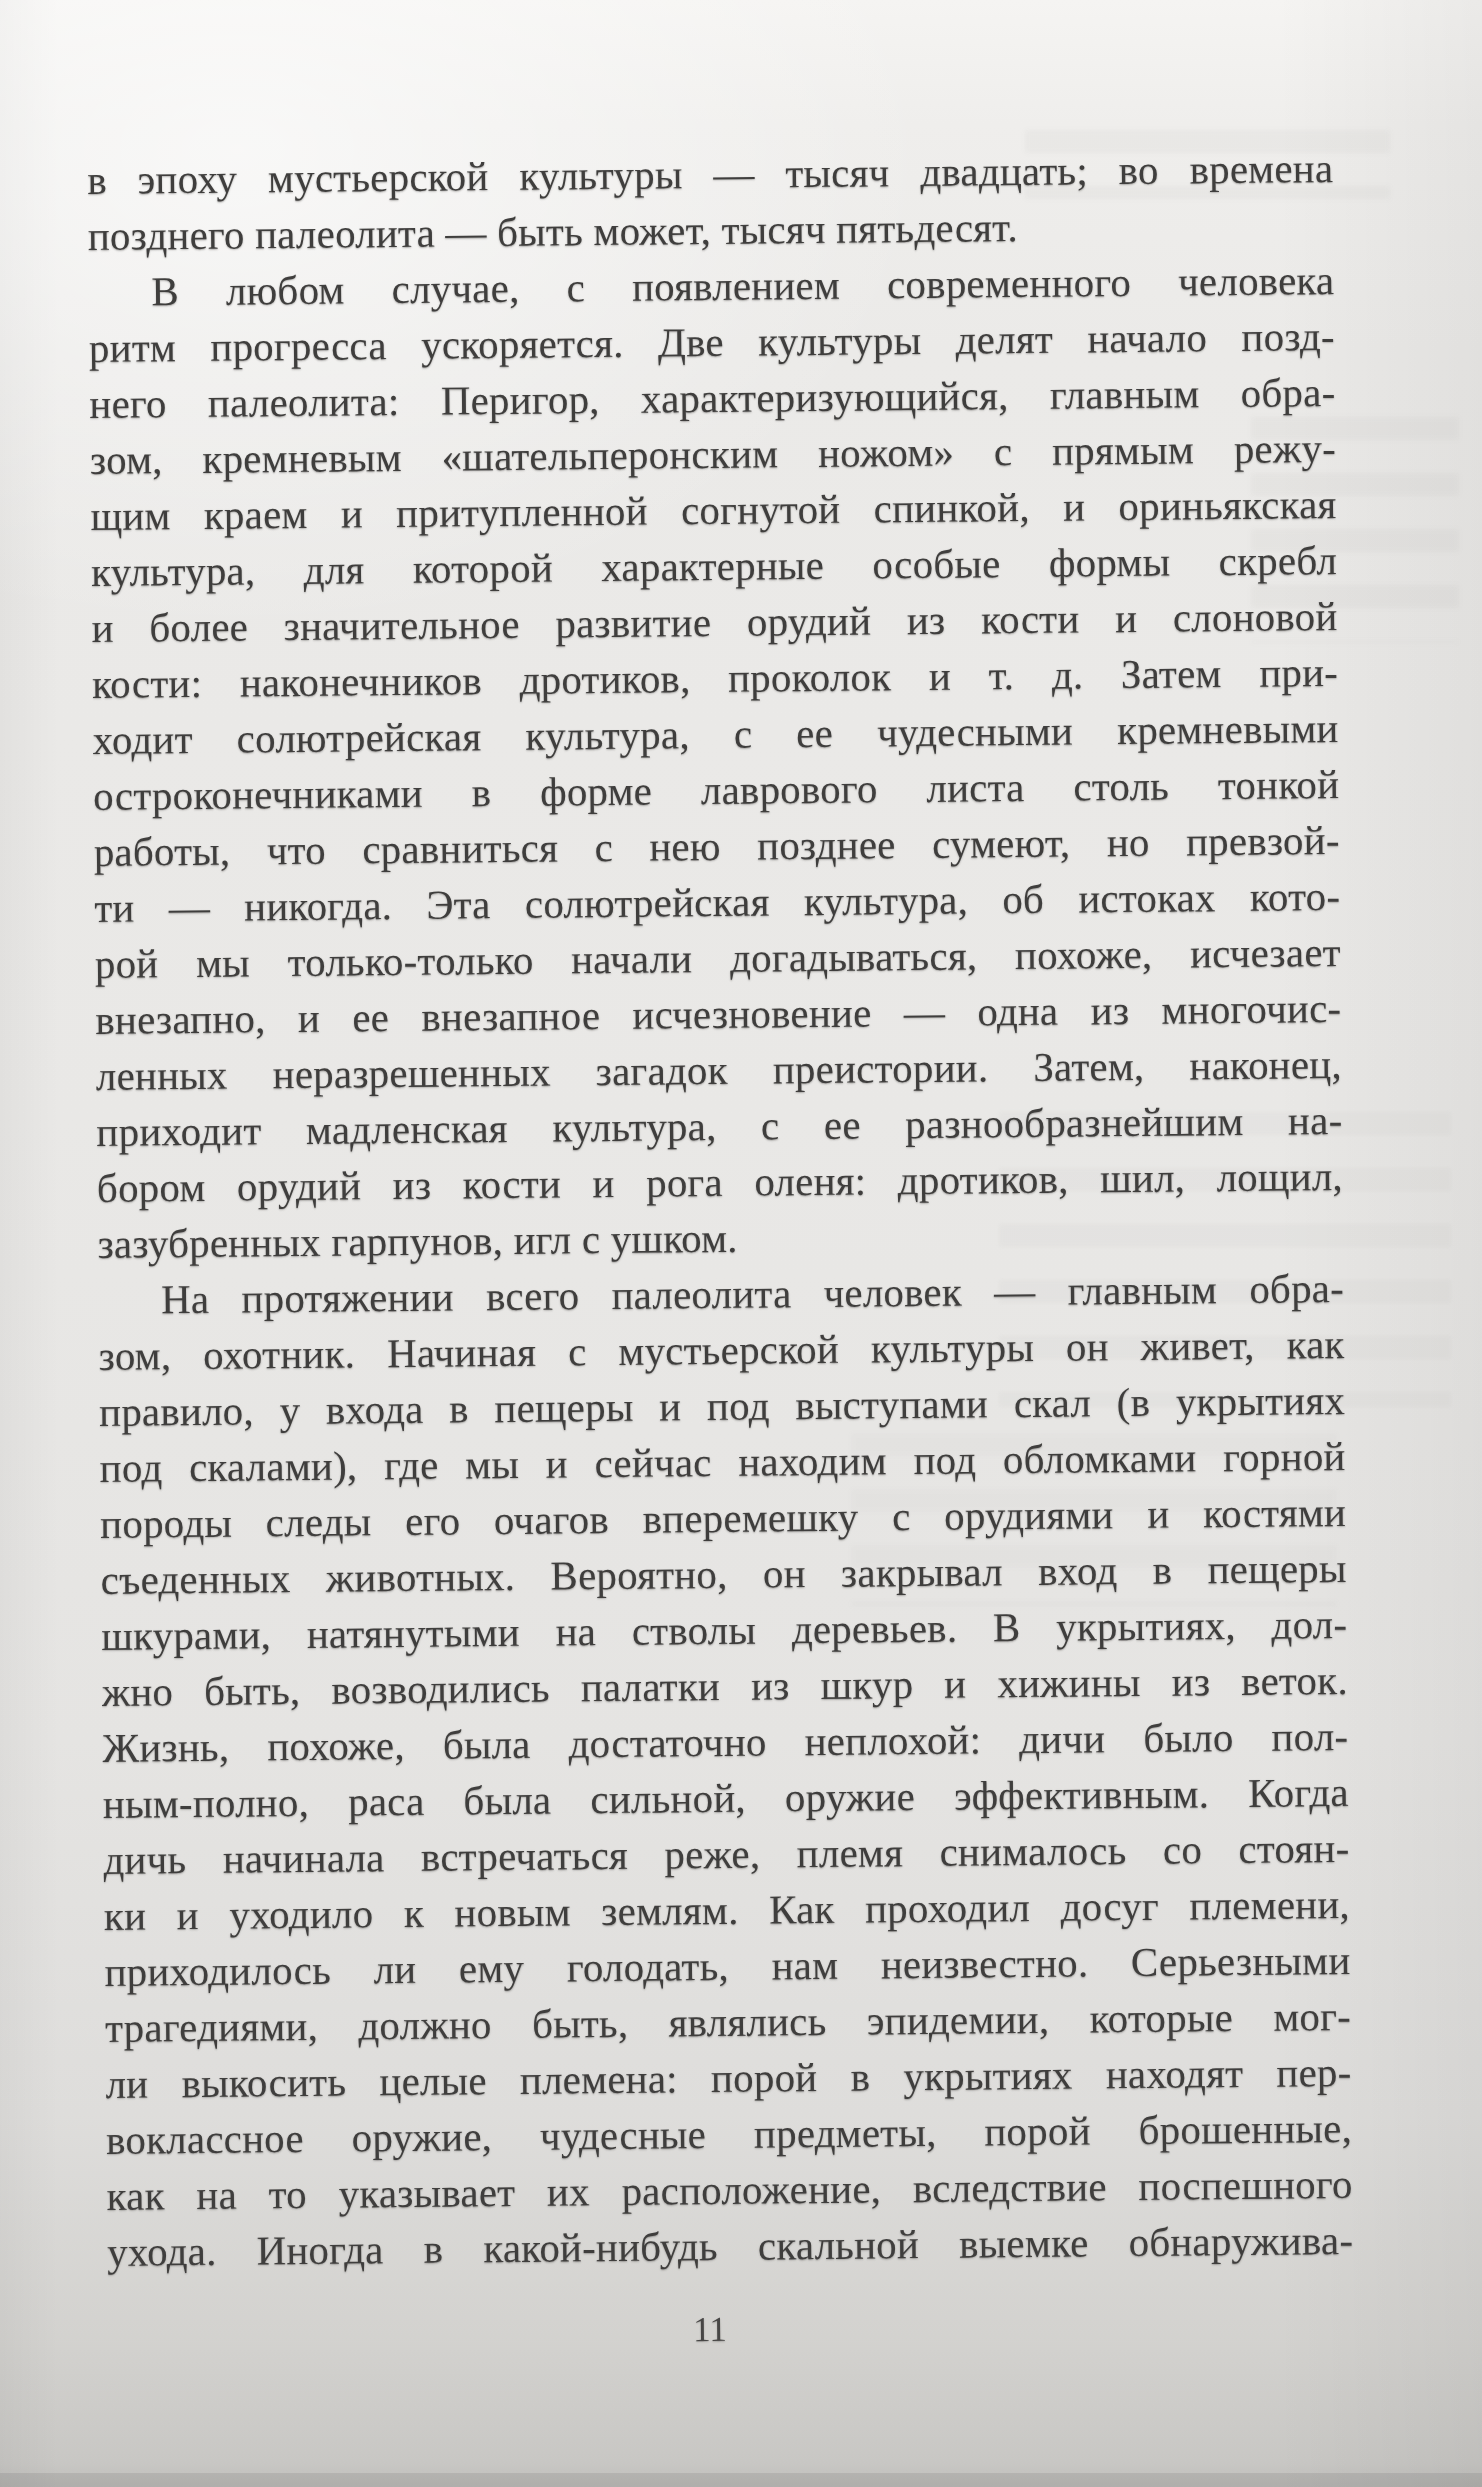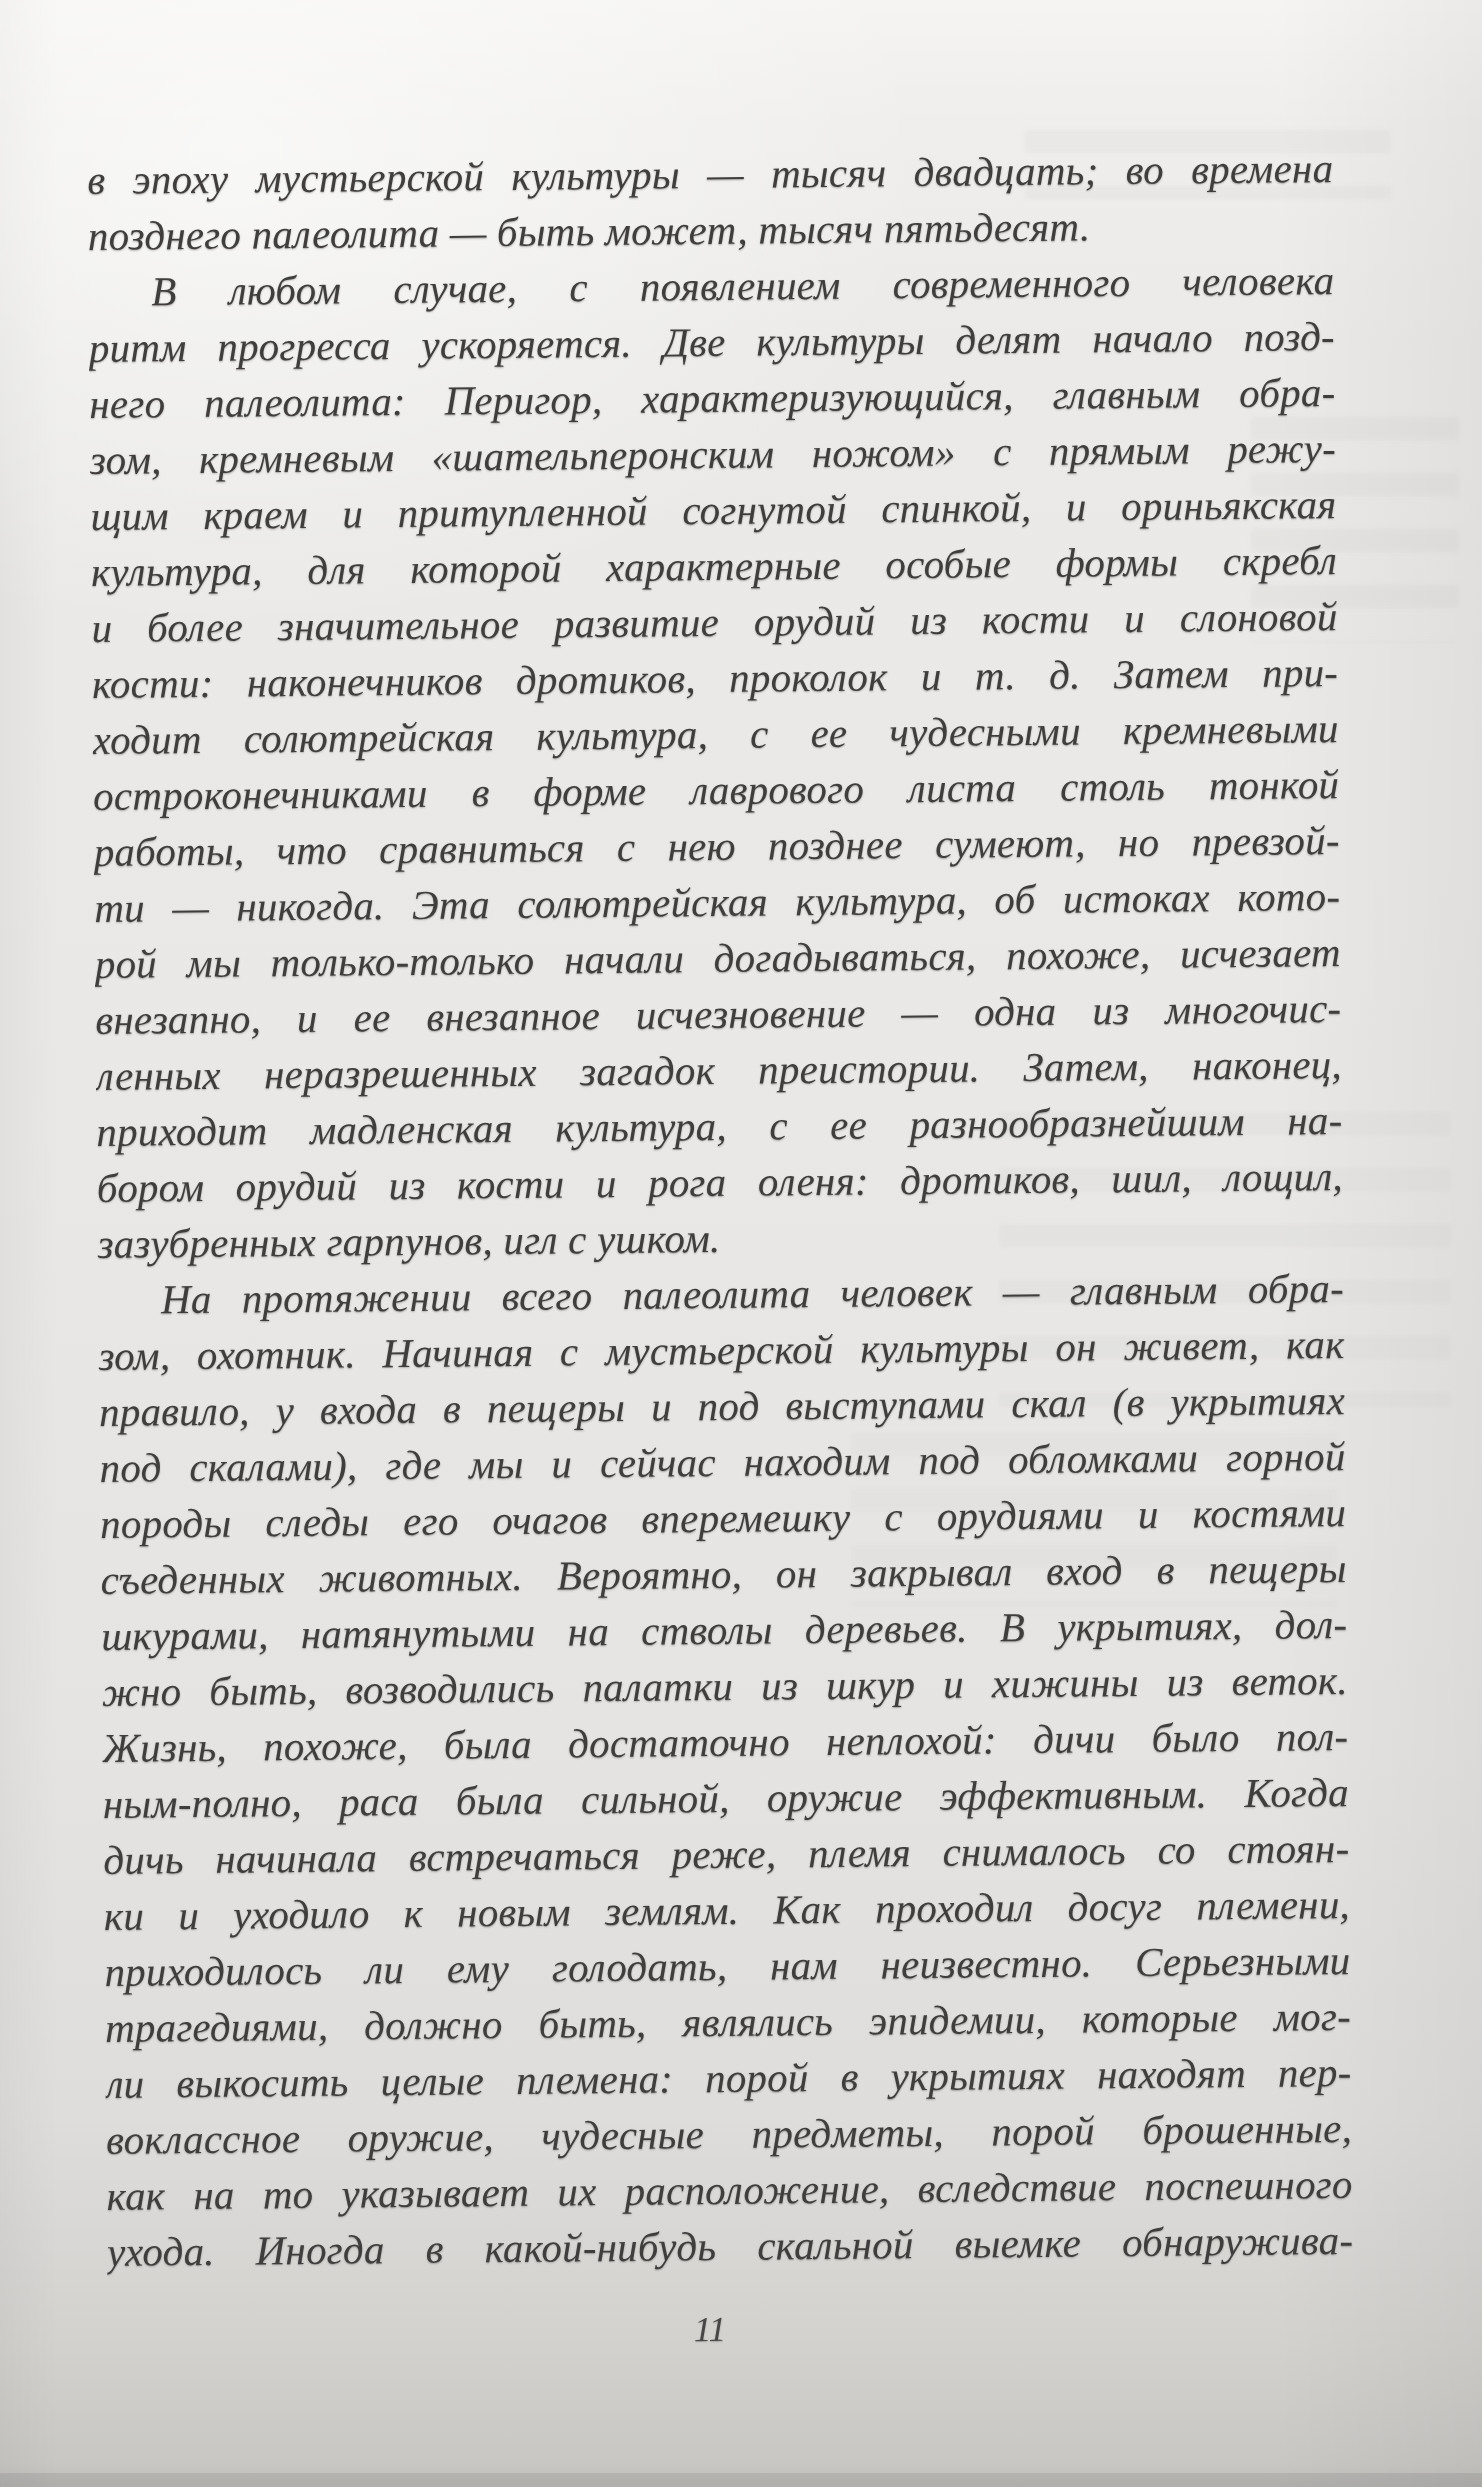--- a/index.html
+++ b/index.html
@@ -15,21 +15,20 @@
     font-family: "Liberation Serif", "DejaVu Serif", serif;
   }
   
   .paper {
     position: absolute;
     inset: 0;
     background-image:
       radial-gradient(ellipse 1129px 782px at 16% 6%, rgba(255,255,255,0.60), rgba(255,255,255,0) 62%),
       linear-gradient(90deg, rgba(0,0,0,0.035) 0%, rgba(0,0,0,0) 4%, rgba(0,0,0,0) 86%, rgba(0,0,0,0.045) 100%),
       linear-gradient(180deg, #f5f4f2 0%, #efeeec 5%, #eBeae8 14%, #e9e8e6 45%, #e5e4e2 70%, #dedddb 85%, #d3d2cf 94%, #c8c7c4 99%, #bfbebb 100%);
-    font-style: italic;
   }
   
   .ghost {
     position: absolute;
     filter: blur(2.6px);
     opacity: 0.55;
     background: repeating-linear-gradient(
       180deg,
       rgba(130,128,125,0.10) 0px, rgba(130,128,125,0.10) 22.6px,
       rgba(0,0,0,0) 22.6px, rgba(0,0,0,0) 56px);

